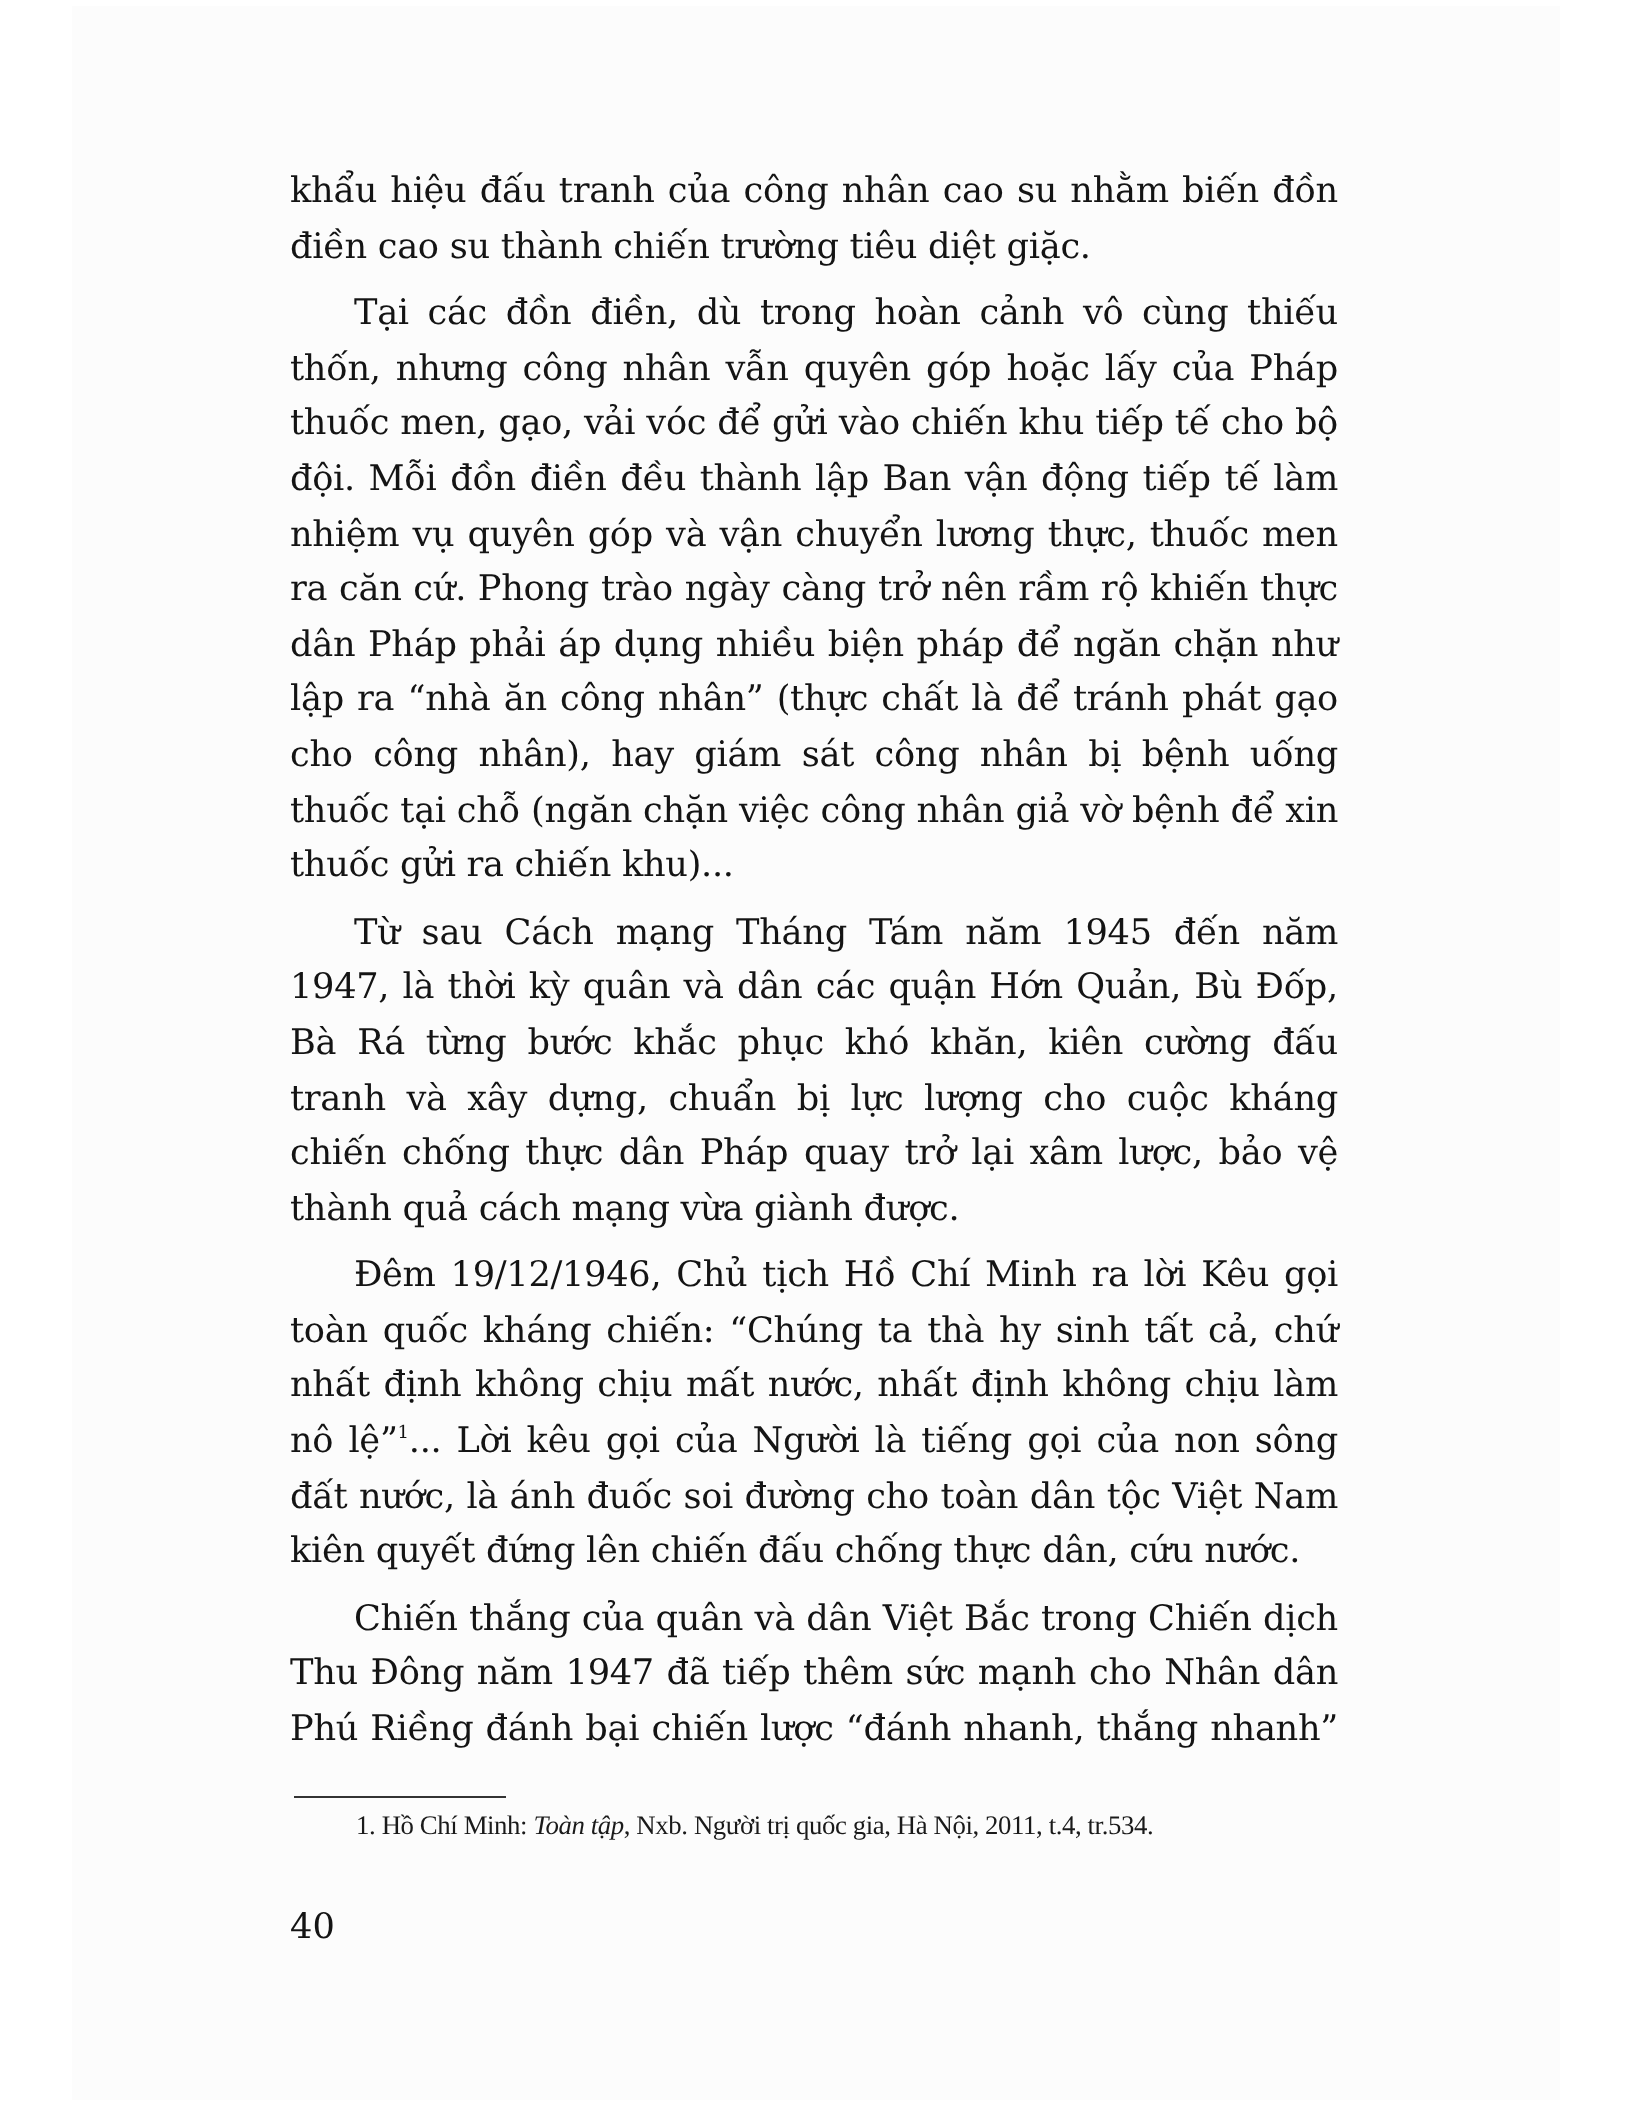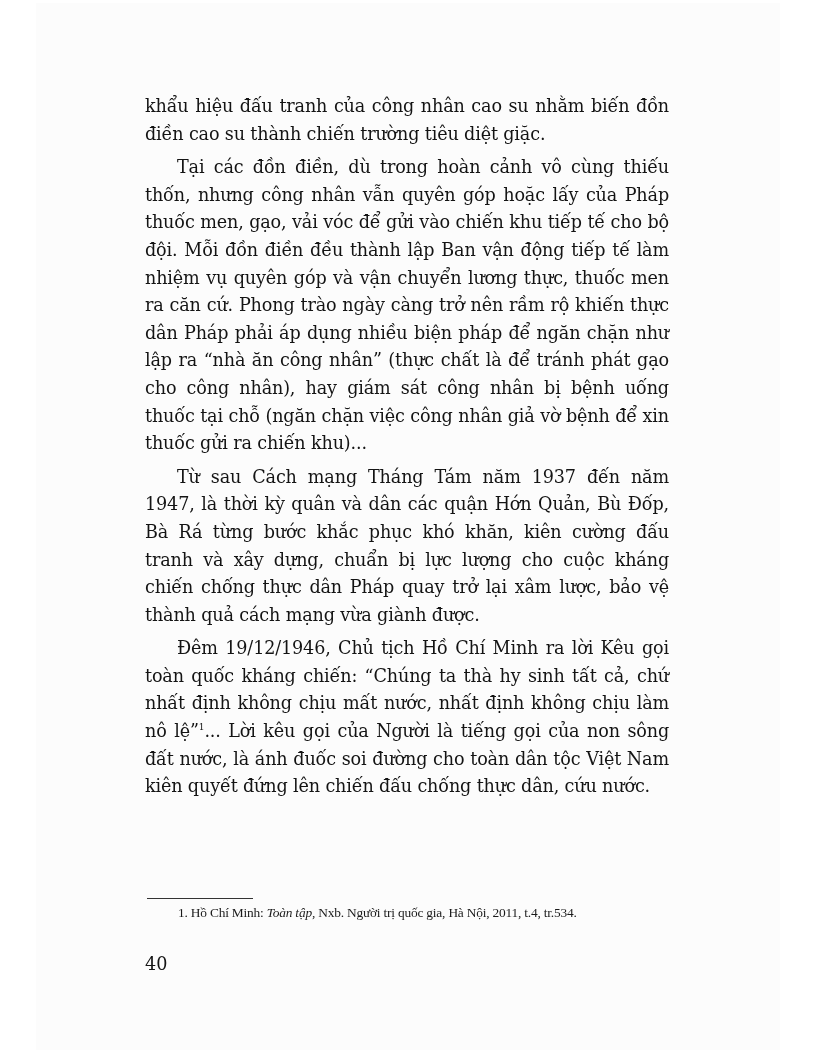--- a/index.html
+++ b/index.html
@@ -24,21 +24,20 @@
     .text-column {
       position: absolute;
       left: 145px;
       top: 83px;
       width: 524px;
       font-family: "DejaVu Serif", "Liberation Serif", serif;
       font-size: 17.6px;
       line-height: 27.6px;
       color: #141414;
       letter-spacing: -0.15px;
-      margin-top: 10px;
     }
     .para {
       margin: 0 0 6px 0;
       text-align: justify;
       text-align-last: left;
       text-indent: 32px;
     }
     .para.no-indent {
       text-indent: 0;
     }
@@ -95,24 +94,25 @@
 </head>
 <body>
 
 <div class="scan-page"></div>
 
 <div class="text-column">
   <p class="para no-indent">khẩu hiệu đấu tranh của công nhân cao su nhằm biến đồn điền cao su thành chiến trường tiêu diệt giặc.</p>
 
   <p class="para">Tại các đồn điền, dù trong hoàn cảnh vô cùng thiếu thốn, nhưng công nhân vẫn quyên góp hoặc lấy của Pháp thuốc men, gạo, vải vóc để gửi vào chiến khu tiếp tế cho bộ đội. Mỗi đồn điền đều thành lập Ban vận động tiếp tế làm nhiệm vụ quyên góp và vận chuyển lương thực, thuốc men ra căn cứ. Phong trào ngày càng trở nên rầm rộ khiến thực dân Pháp phải áp dụng nhiều biện pháp để ngăn chặn như lập ra “nhà ăn công nhân” (thực chất là để tránh phát gạo cho công nhân), hay giám sát công nhân bị bệnh uống thuốc tại chỗ (ngăn chặn việc công nhân giả vờ bệnh để xin thuốc gửi ra chiến khu)...</p>
 
-  <p class="para">Từ sau Cách mạng Tháng Tám năm 1937 đến năm 1947, là thời kỳ quân và dân các quận Hớn Quản, Bù Đốp, Bà Rá từng bước khắc phục khó khăn, kiên cường đấu tranh và xây dựng, chuẩn bị lực lượng cho cuộc kháng chiến chống thực dân Pháp quay trở lại xâm lược, bảo vệ thành quả cách mạng vừa giành được.</p>
+  <p class="para">Từ sau Cách mạng Tháng Tám năm 1945 đến năm 1947, là thời kỳ quân và dân các quận Hớn Quản, Bù Đốp, Bà Rá từng bước khắc phục khó khăn, kiên cường đấu tranh và xây dựng, chuẩn bị lực lượng cho cuộc kháng chiến chống thực dân Pháp quay trở lại xâm lược, bảo vệ thành quả cách mạng vừa giành được.</p>
 
   <p class="para"><span>Đêm 19/12/1946, Chủ tịch Hồ Chí Minh ra lời Kêu gọi toàn quốc kháng chiến: “Chúng ta thà hy sinh tất cả, chứ nhất định không chịu mất nước, nhất định không chịu làm nô lệ”</span><sup class="fn-ref">1</sup><span>... Lời kêu gọi của Người là tiếng gọi của non sông đất nước, là ánh đuốc soi đường cho toàn dân tộc Việt Nam kiên quyết đứng lên chiến đấu chống thực dân, cứu nước.</span></p>
 
 
+  <p class="para full-last">Chiến thắng của quân và dân Việt Bắc trong Chiến dịch Thu Đông năm 1947 đã tiếp thêm sức mạnh cho Nhân dân Phú Riềng đánh bại chiến lược “đánh nhanh, thắng nhanh”</p>
 </div>
 
 <div class="footnote-rule"></div>
 
 <div class="footnote"><span>1.</span> <span>Hồ Chí Minh:</span> <em>Toàn tập</em><span>, Nxb. Người trị quốc gia, Hà Nội, 2011, t.4, tr.534.</span></div>
 
 <div class="page-number">40</div>
 
 </body></html>

